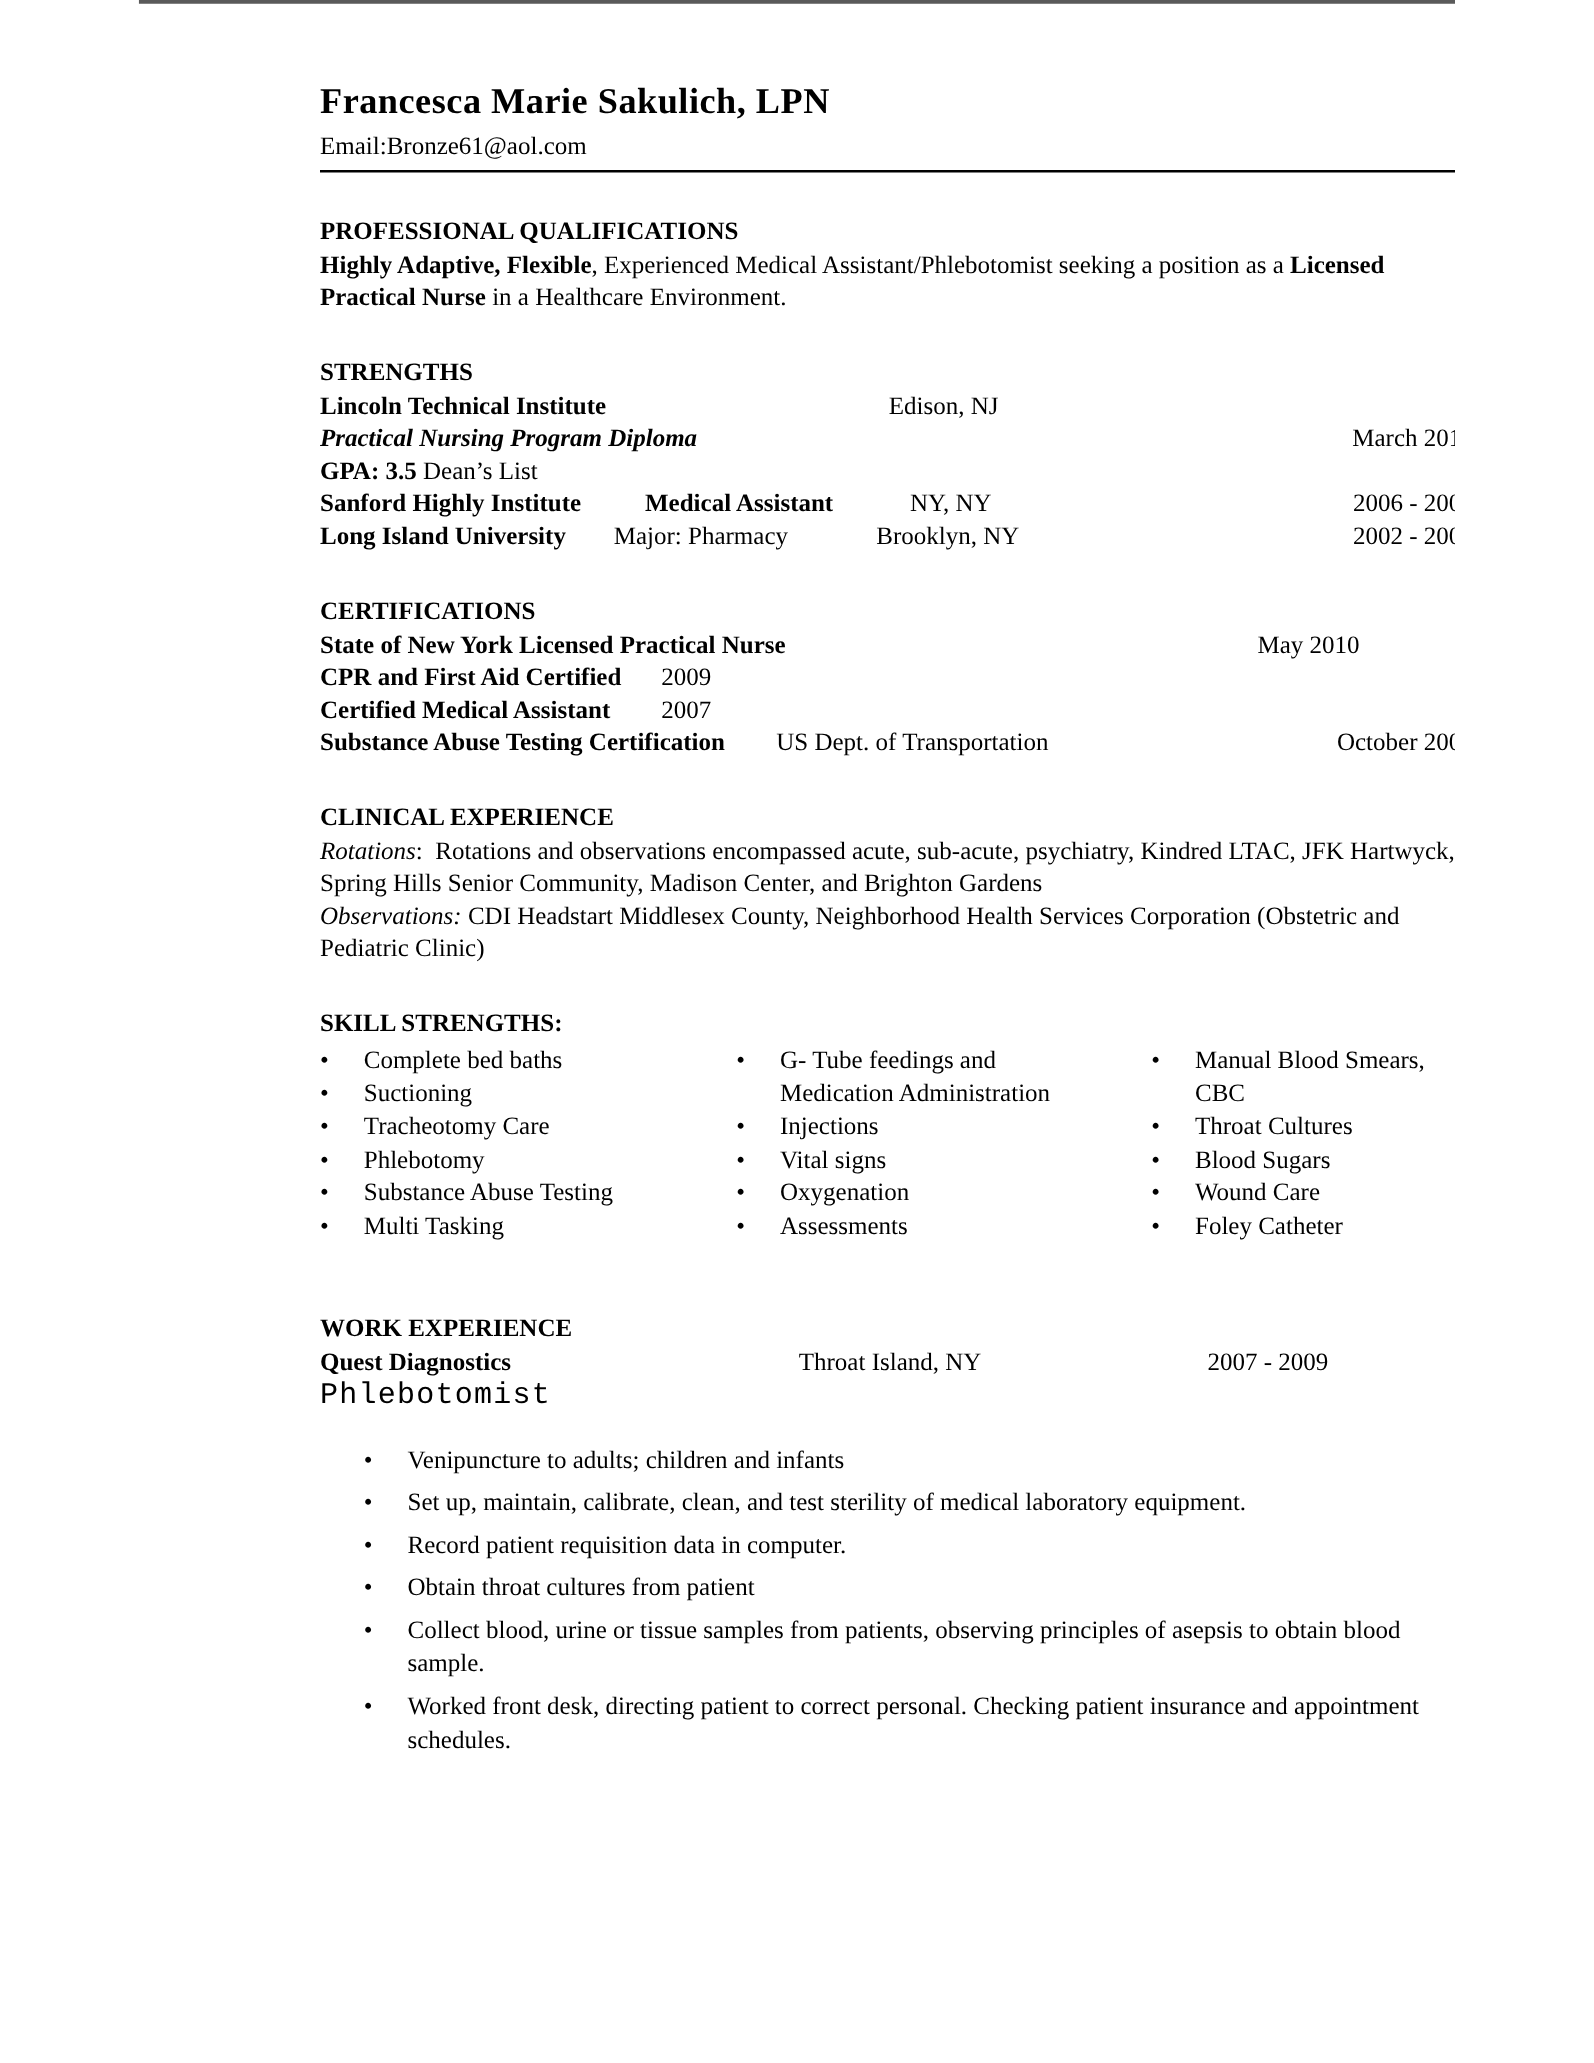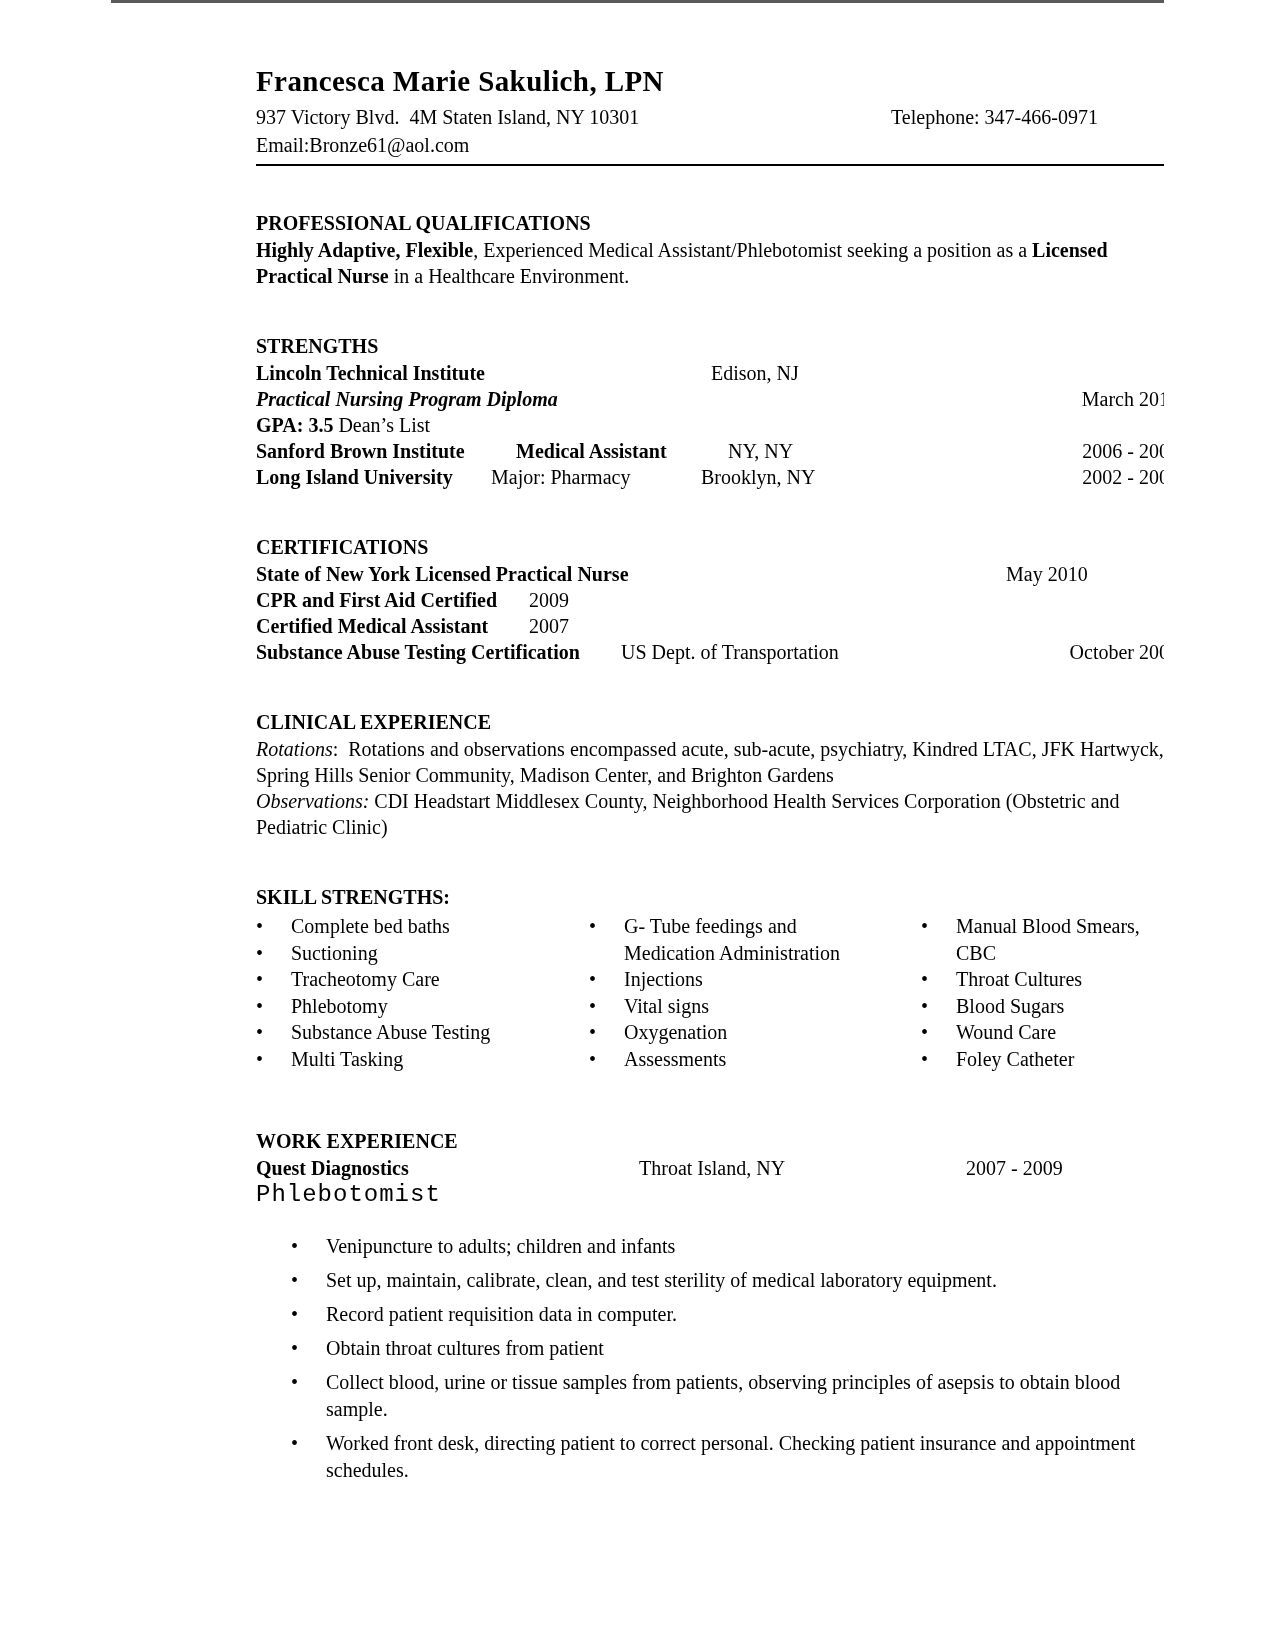--- a/index.html
+++ b/index.html
@@ -17,21 +17,21 @@
   }
   .scan-edge { position: absolute; top: 0; left: 0; width: 100%; height: 3px; background: #5a5a5a; }
   .content { position: absolute; left: 145px; top: 62px; width: 923px; }
 
   .name { font-size: 29px; line-height: 38px; font-weight: bold; margin: 0 0 4px 0; letter-spacing: 0.4px; }
   .contact-row { position: relative; height: 28px; }
   .telephone { position: absolute; left: 635px; top: 0; white-space: nowrap; }
   .email { height: 28px; }
   .rule { border-top: 2px solid #000; margin-top: 4px; }
 
-  .section { margin-top: 44px; }
+  .section { margin-top: 34px; }
   .sec-title { font-size: 20px; font-weight: bold; margin: 0; line-height: 27px; }
   .para { margin: 0; }
   .prewrap { white-space: pre-wrap; }
 
   .row { position: relative; height: 26px; }
   .line { line-height: 26px; }
   .at { position: absolute; top: 0; white-space: nowrap; }
   .l0 { left: 0; font-weight: bold; } .l235 { left: 235px; } .l260 { left: 260px; } .l273 { left: 273px; }
   .l365 { left: 365px; } .l383 { left: 383px; } .l445 { left: 445px; } .l455 { left: 455px; }
   .l472 { left: 472px; } .l710 { left: 710px; } .l750 { left: 750px; }
@@ -57,24 +57,20 @@
 </head>
 <body>
 
 <div class="page">
   <div class="scan-edge"></div>
 
   <div class="content">
 
     <header>
       <h1 class="name">Francesca Marie Sakulich, LPN</h1>
-      <div class="contact-row">
-        <span class="prewrap">937 Victory Blvd.  4M Staten Island, NY 10301</span>
-        <span class="telephone">Telephone: 347-466-0971</span>
-      </div>
       <div class="email">Email:Bronze61@aol.com</div>
       <div class="rule"></div>
     </header>
 
     <section class="section">
       <h2 class="sec-title">PROFESSIONAL QUALIFICATIONS</h2>
       <p class="para"><b>Highly Adaptive, Flexible</b><span>, Experienced Medical Assistant/Phlebotomist seeking a position as a </span><b>Licensed Practical Nurse</b><span> in a Healthcare Environment.</span></p>
     </section>
 
     <section class="section">
@@ -85,21 +81,21 @@
       </div>
       <div class="row">
         <span class="at l0 italic">Practical Nursing Program Diploma</span>
         <span class="at r0">March 2010</span>
       </div>
       <div class="line">
         <b>GPA: 3.5</b>
         <span>Dean’s List</span>
       </div>
       <div class="row">
-        <span class="at l0 bold">Sanford Brown Institute</span>
+        <span class="at l0 bold">Sanford Highly Institute</span>
         <span class="at l260 bold">Medical Assistant</span>
         <span class="at l472">NY, NY</span>
         <span class="at r0">2006 - 2007</span>
       </div>
       <div class="row">
         <span class="at l0 bold">Long Island University</span>
         <span class="at l235">Major: Pharmacy</span>
         <span class="at l445">Brooklyn, NY</span>
         <span class="at r0">2002 - 2004</span>
       </div>

